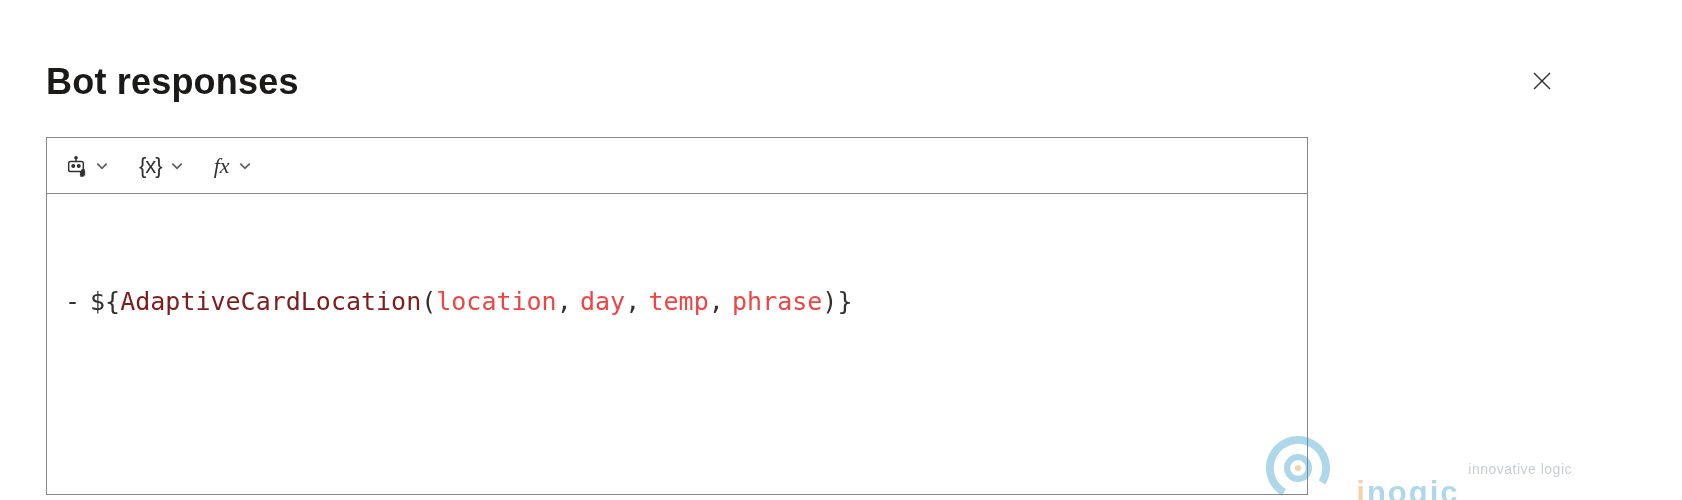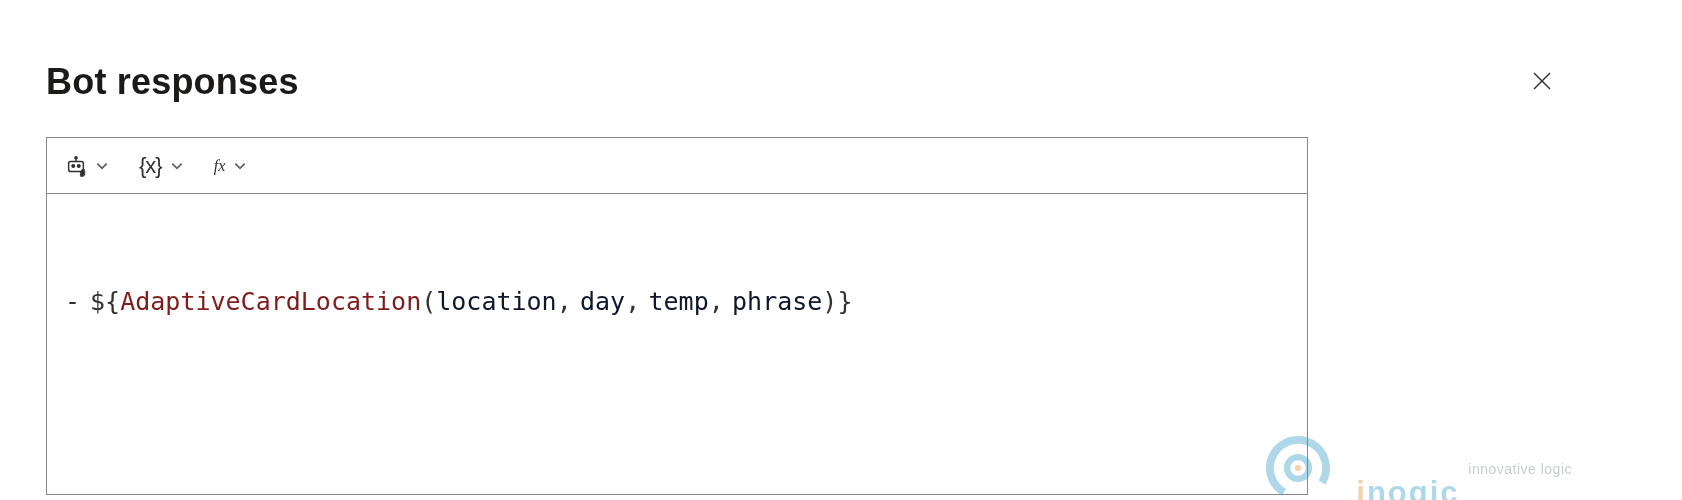--- a/index.html
+++ b/index.html
@@ -58,35 +58,35 @@
     gap: 8px;
     padding: 4px 6px;
     cursor: pointer;
     color: #323130;
     font-size: 20px;
   }
   .tb-icon { display:flex; align-items:center; justify-content:center; }
   .chev { display:flex; }
   .chev svg { width:14px; height:14px; stroke:#605e5c; }
   .var-brace { font-family: "Segoe UI", sans-serif; font-size:22px; font-weight:400; color:#323130; letter-spacing: -1px;}
-  .fx { font-style: italic; font-family: "Segoe UI", Georgia, serif; font-size:16px; color:#323130; }
+  .fx { font-style: italic; font-family: "Segoe UI", Georgia, serif; font-size:22px; color:#323130; }
 
   .code-area {
     font-family: "Consolas","Menlo","Monaco",monospace;
     font-size: 25px;
     padding: 14px 18px 14px 18px;
     min-height: 300px;
     line-height: 1.5;
     white-space: pre;
     position: relative;
   }
   .line { display:flex; align-items:flex-start; }
   .bullet { color:#323130; margin-right: 10px; }
   .tk-func { color:#7f1d1d; }
-  .tk-arg { color:#0f172a; }
+  .tk-arg { color:#ef4444; }
   .tk-punc { color:#323130; }
   .space { display:inline-block; width:0.55ch; }
 
   
   .watermark {
     position: absolute;
     right: 110px;
     bottom: 22px;
     opacity: 0.38;
     display: flex;

